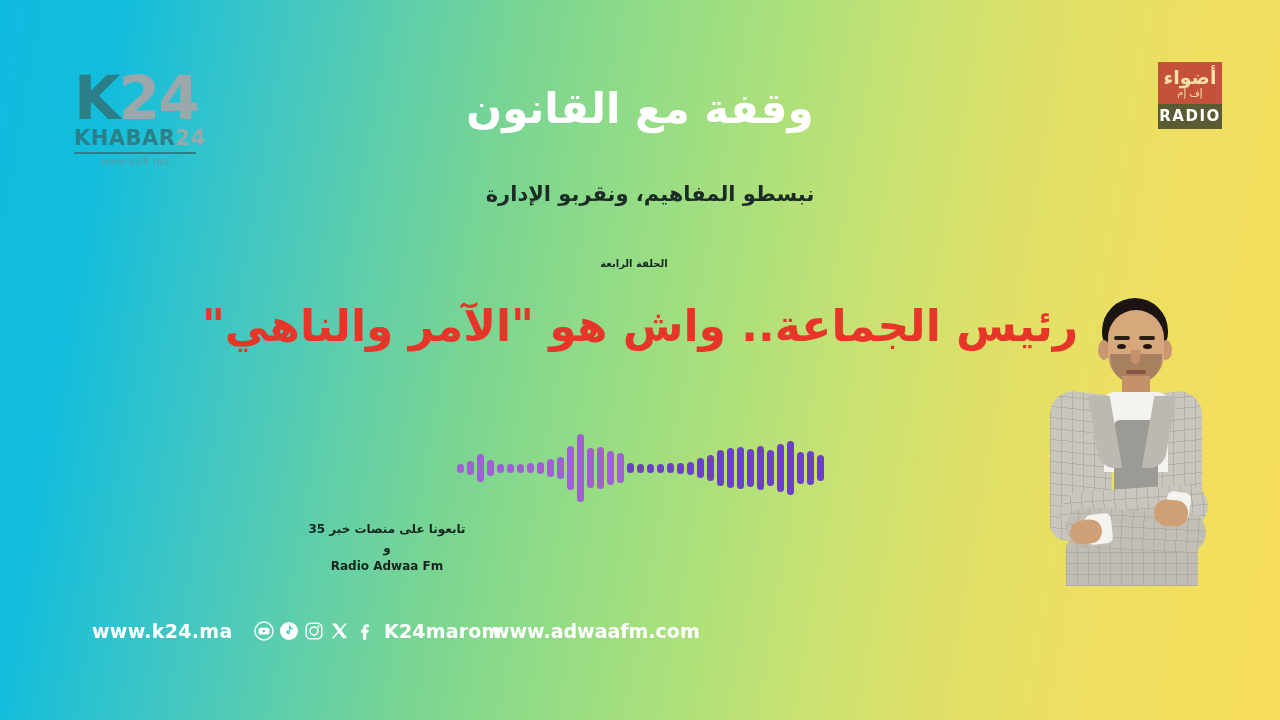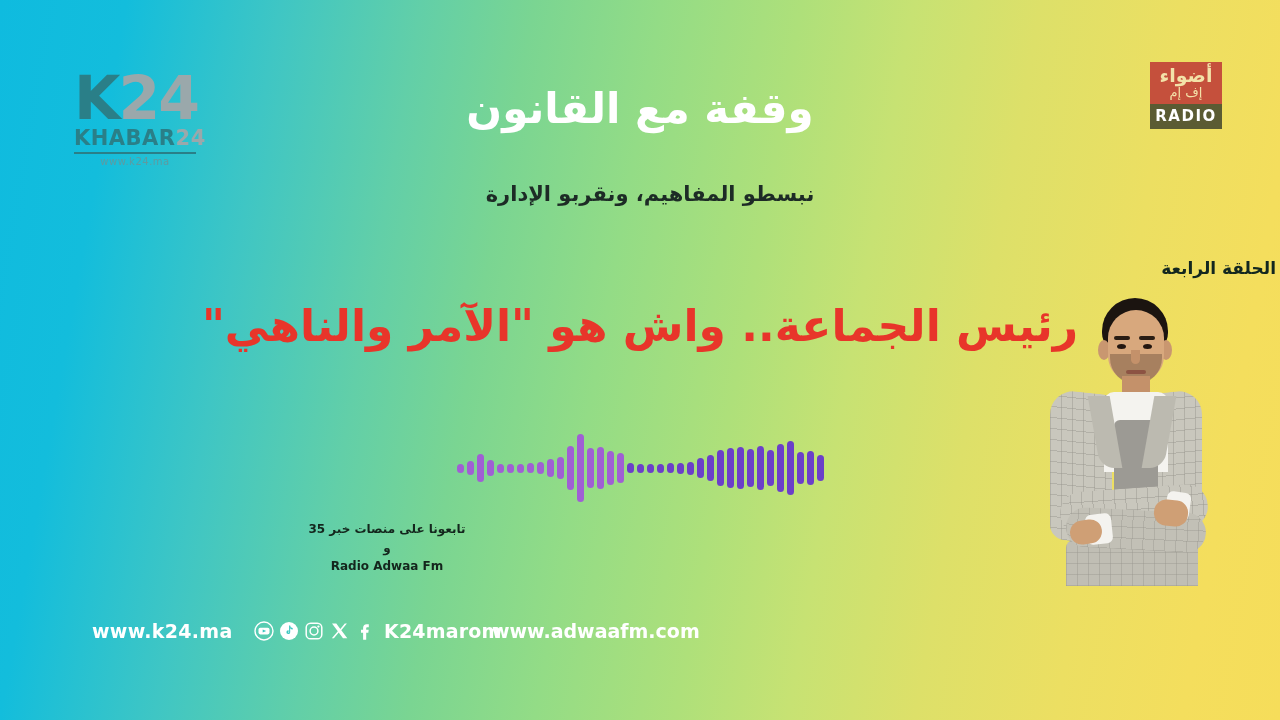--- a/index.html
+++ b/index.html
@@ -64,41 +64,41 @@
     font-size: 10px;
     letter-spacing: 0.5px;
     color: #5f9aa0;
   }
 
   
   #adwaa-logo {
     position: absolute;
     right: 58px;
     top: 62px;
-    width: 72px;
+    width: 64px;
     user-select: none;
   }
   #adwaa-logo .adwaa-box {
     background: #c5503c;
     height: 42px;
     display: flex;
     align-items: center;
     justify-content: center;
     flex-direction: column;
   }
   #adwaa-logo .adwaa-ar {
     color: #f3e2a8;
     font-size: 19px;
     font-weight: 700;
     line-height: 1;
     direction: rtl;
   }
   #adwaa-logo .adwaa-ar-sm {
     color: #f3e2a8;
-    font-size: 13px;
+    font-size: 10px;
     line-height: 1.2;
     direction: rtl;
   }
   #adwaa-logo .adwaa-radio {
     background: #5b5b33;
     color: #ffffff;
     font-size: 15px;
     font-weight: 700;
     letter-spacing: 1.5px;
     text-align: center;
@@ -123,25 +123,25 @@
     left: 0; right: 0;
     top: 182px;
     text-align: center;
     color: #1d2b26;
     font-size: 21px;
     font-weight: 700;
     margin-left: 20px;
   }
   #episode-label {
     position: absolute;
-    left: 0; right: 4px;
+    left: 0; right: 12px;
     top: 258px;
-    text-align: right;
+    text-align: center;
     color: #13271f;
-    font-size: 17px;
+    font-size: 10px;
     font-weight: 700;
   }
   #headline {
     position: absolute;
     left: 0; right: 0;
     top: 296px;
     text-align: center;
     color: #e8352a;
     font-size: 44px;
     font-weight: 700;

